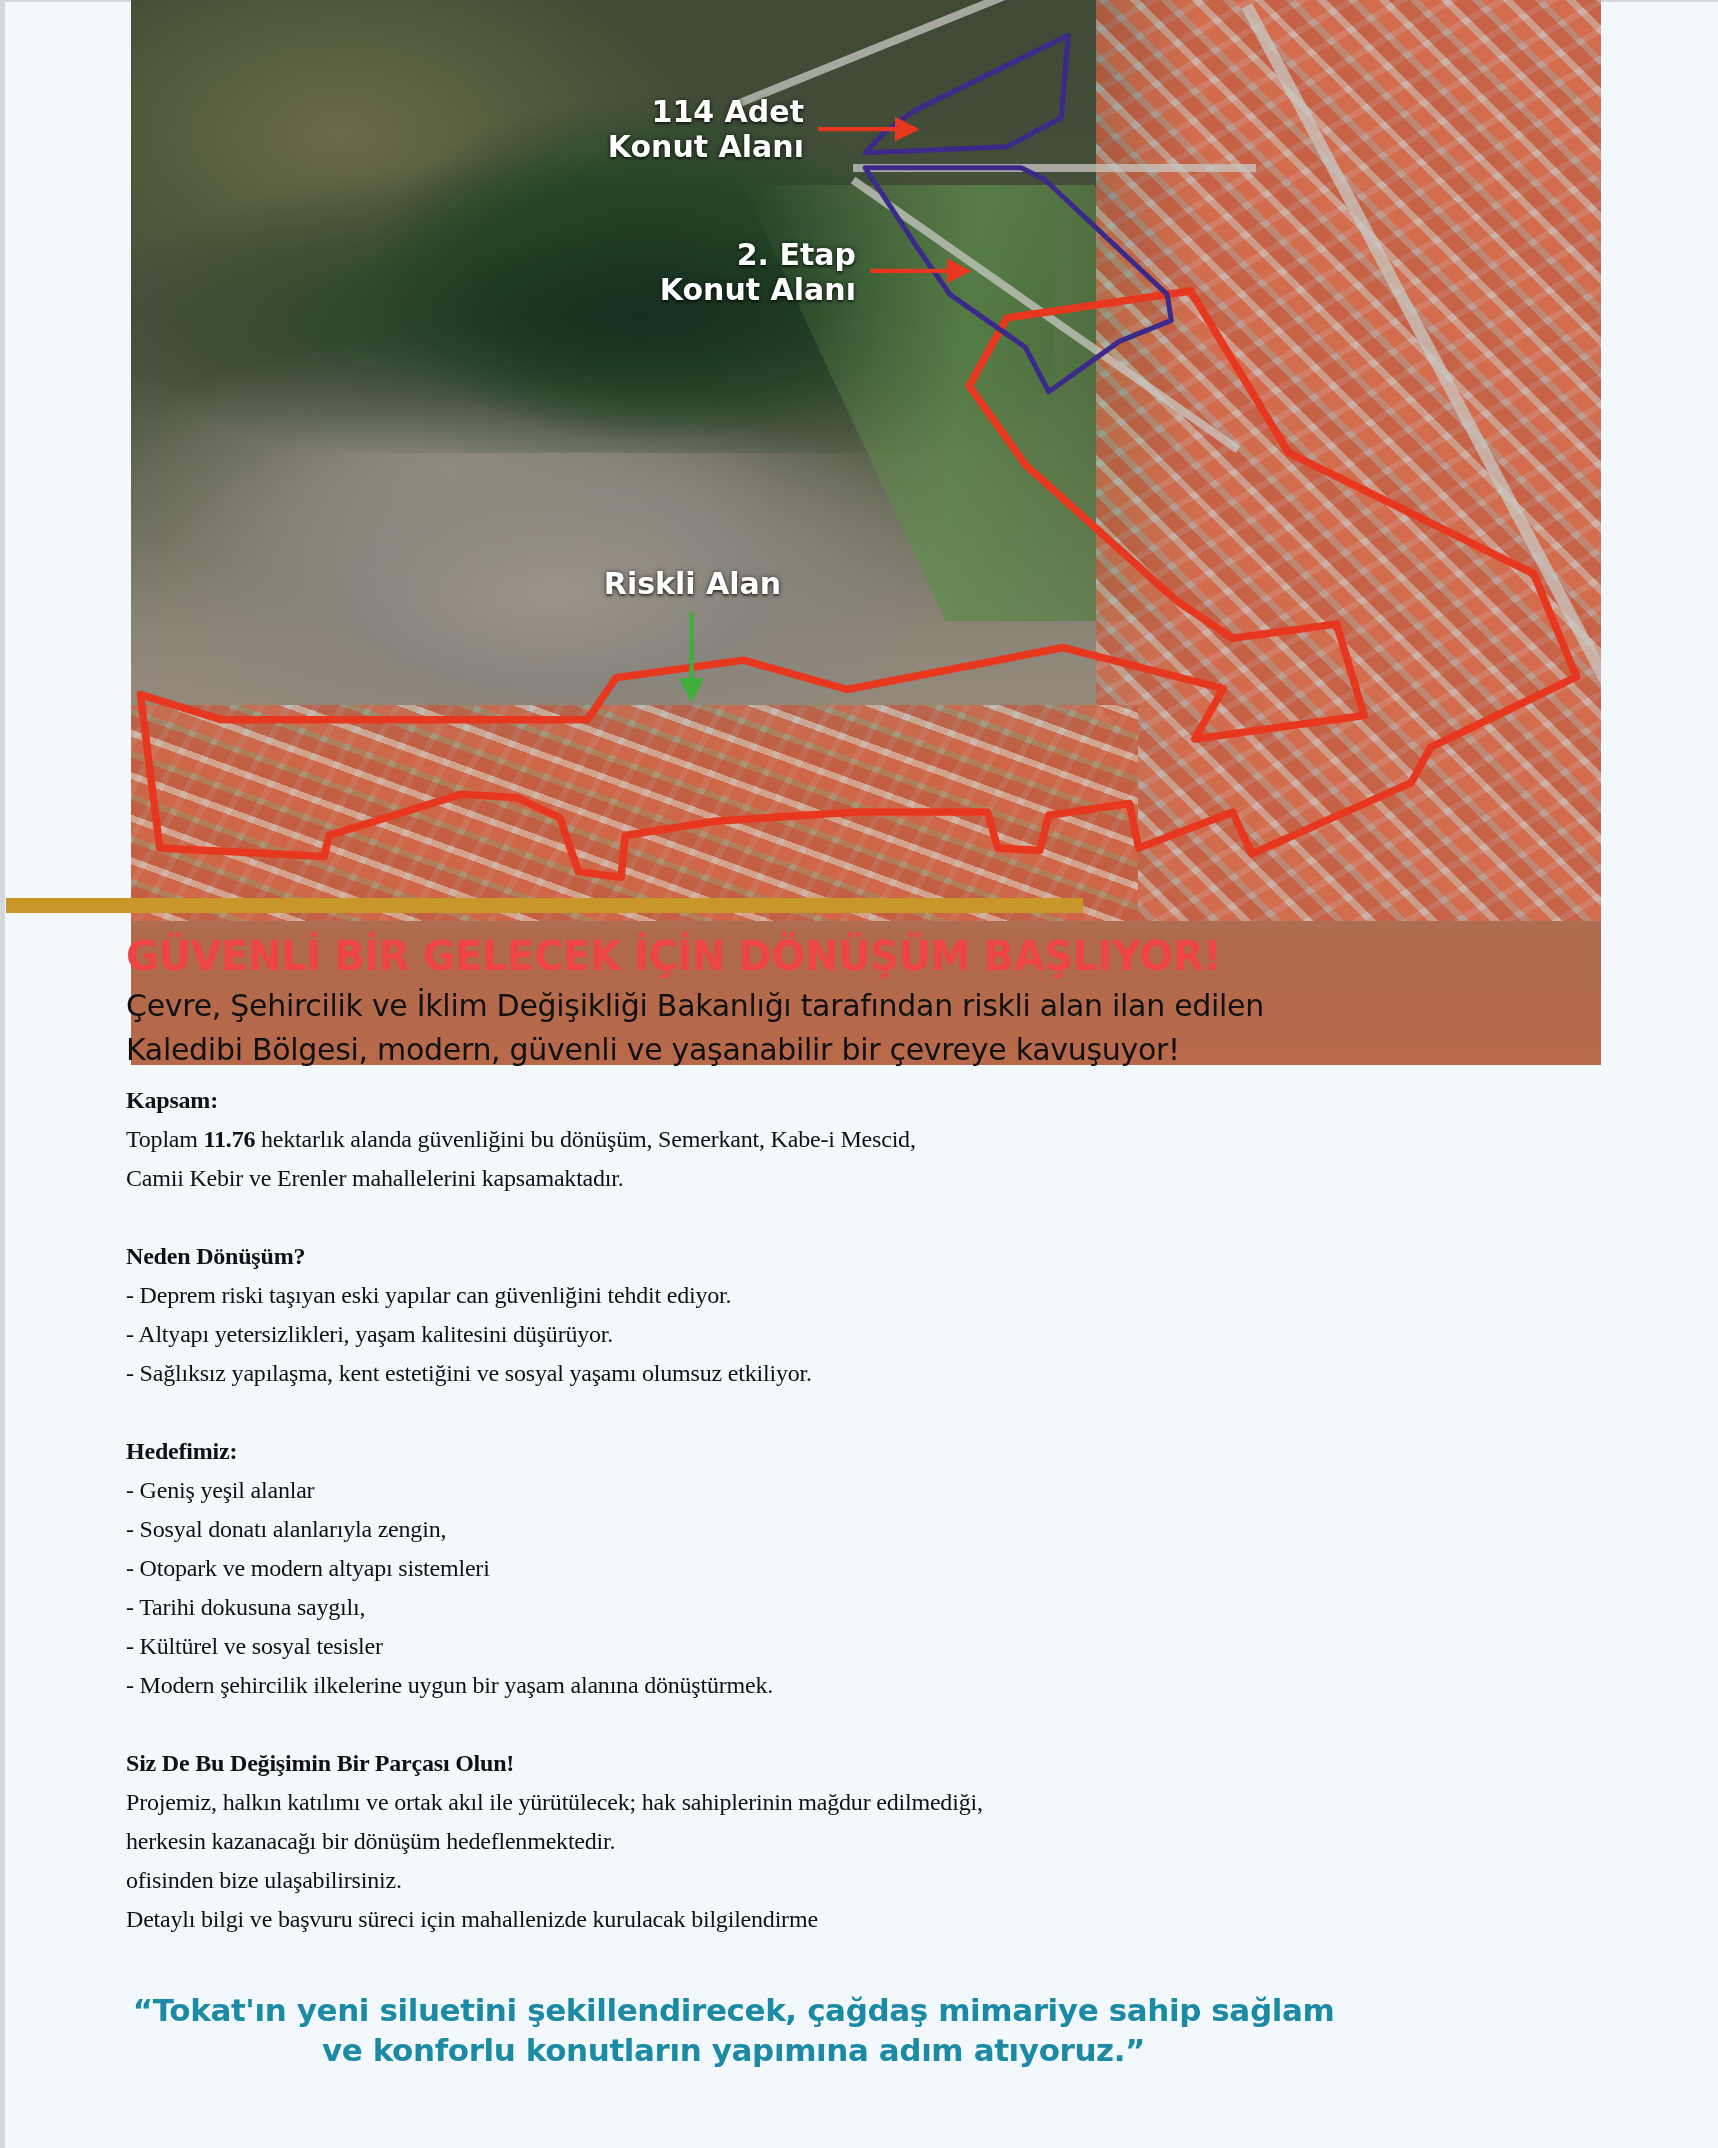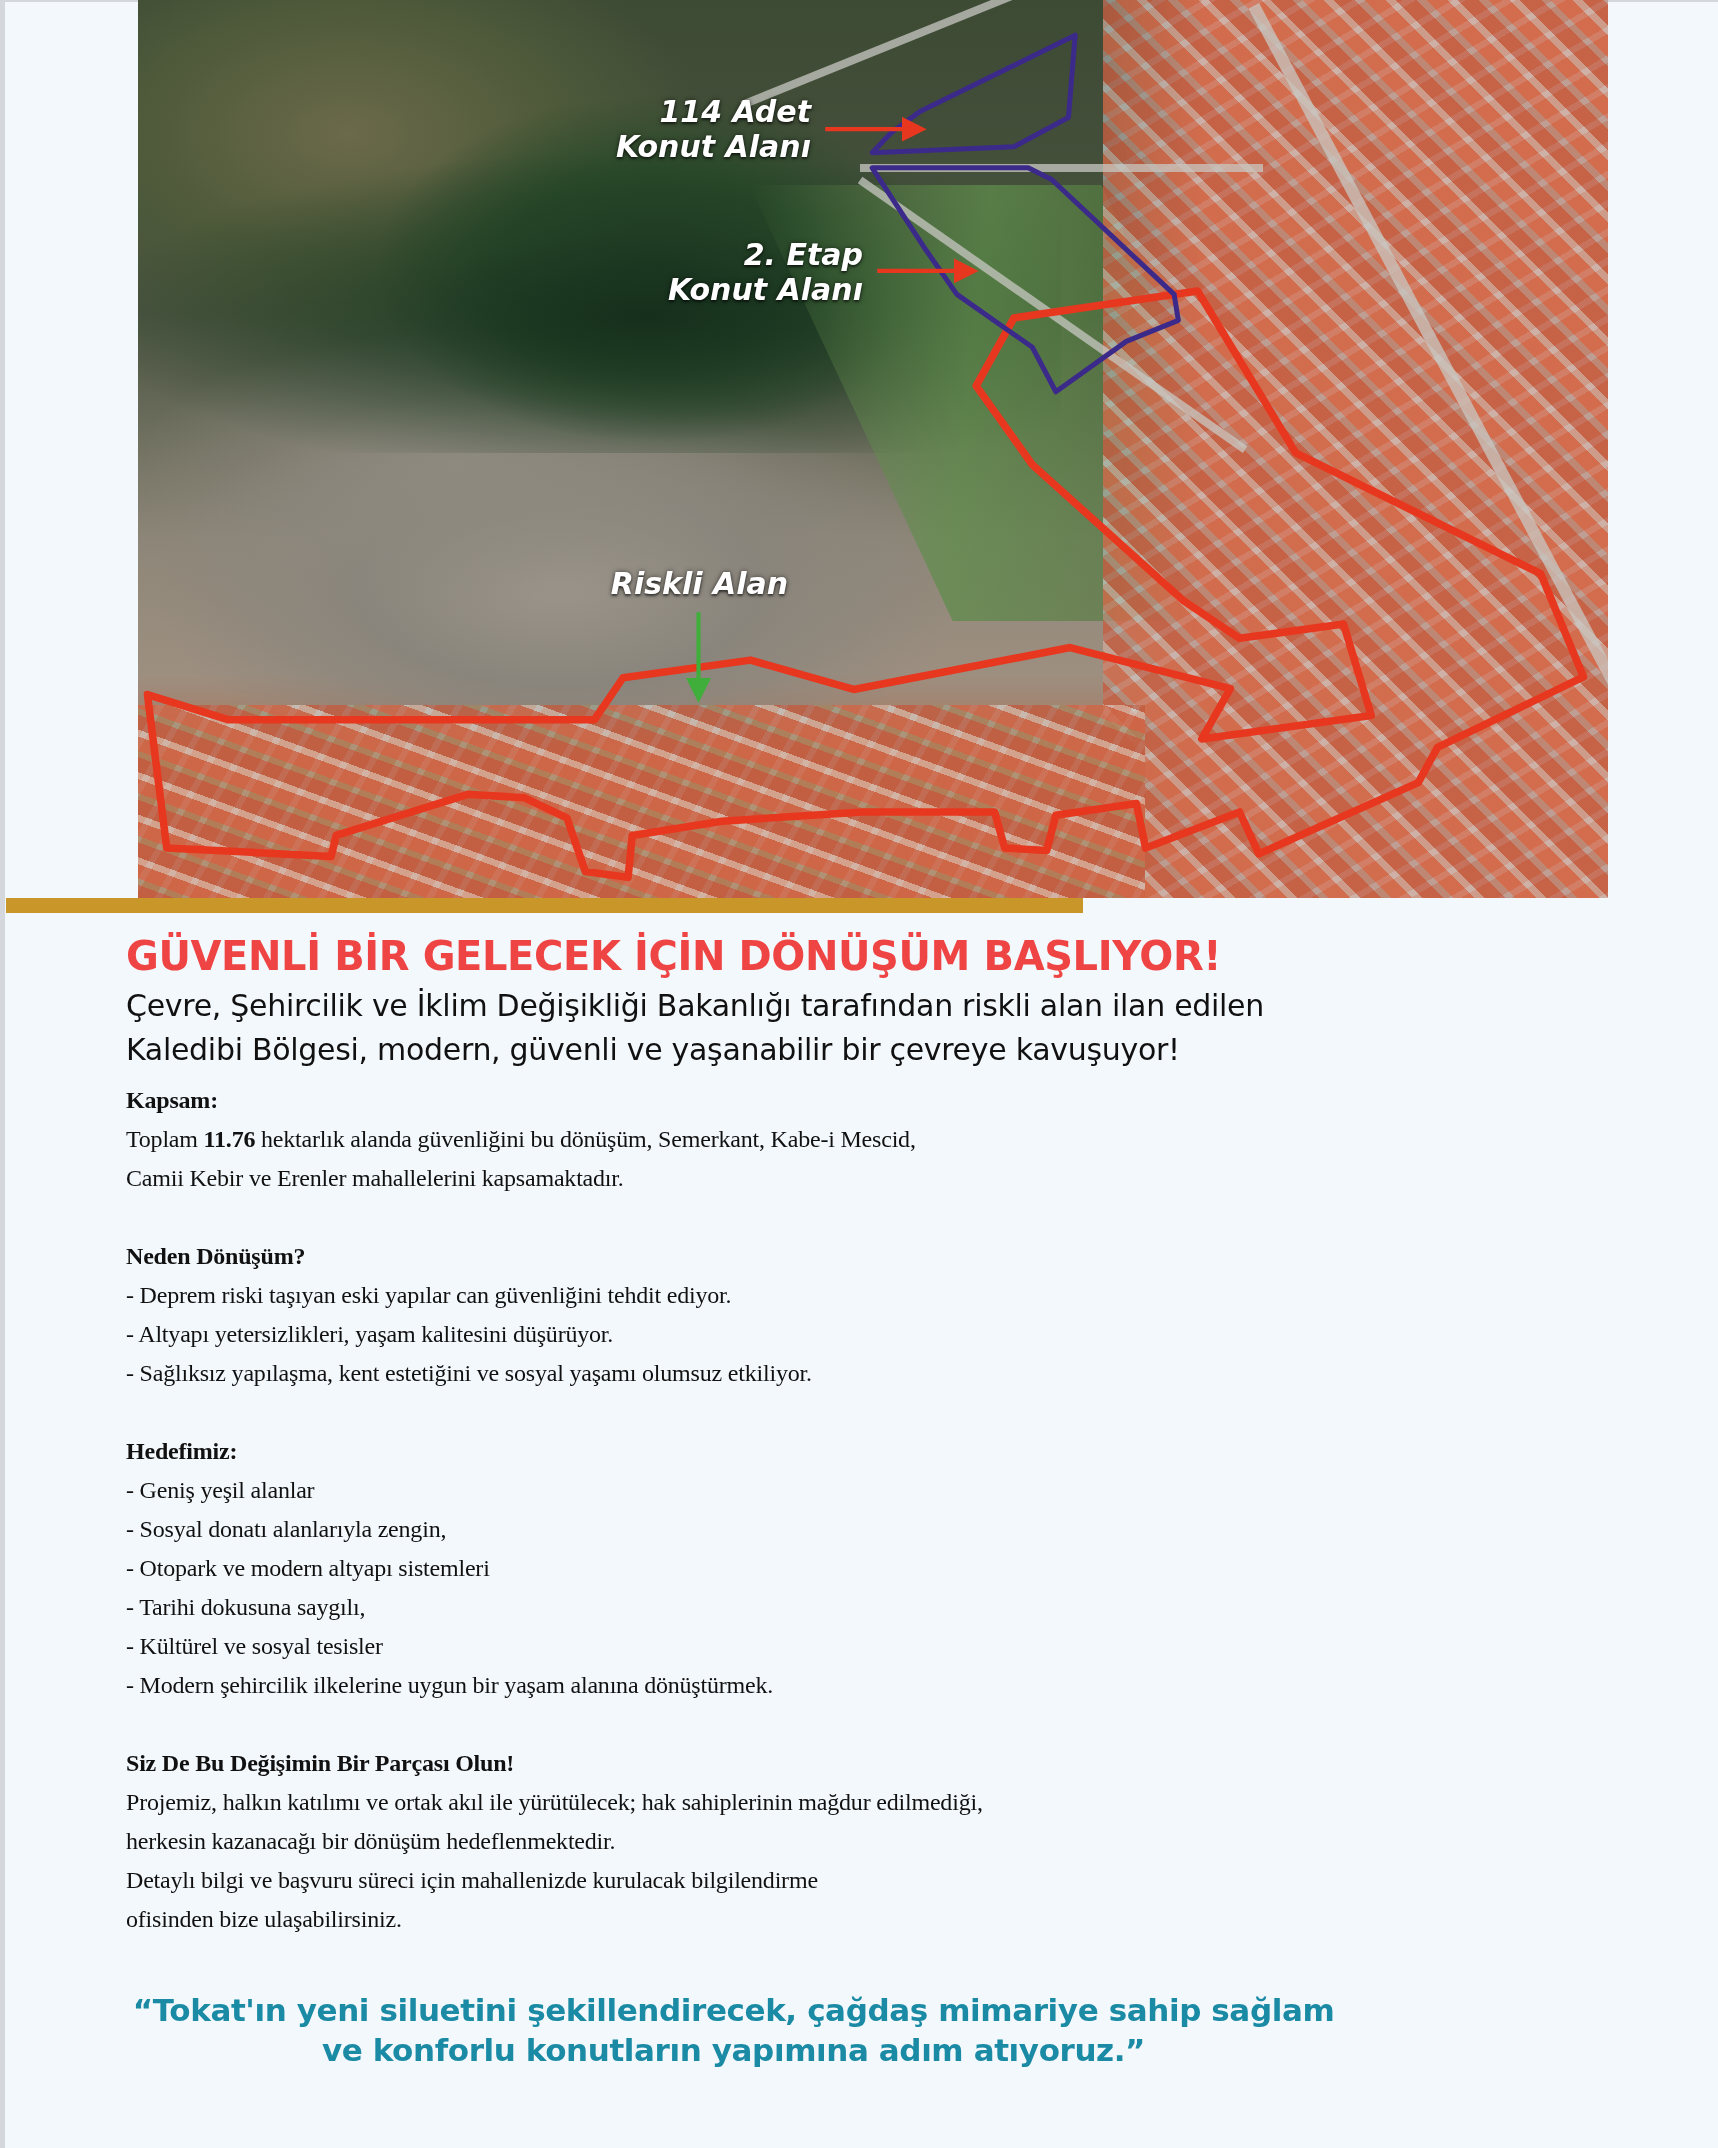--- a/index.html
+++ b/index.html
@@ -8,29 +8,28 @@
     background: #f3f8fc;
     position: relative;
     overflow: hidden;
     font-family: "DejaVu Sans", sans-serif;
     color: #111;
   }
   .page-border-left { position: absolute; left: 0; top: 0; width: 5px; height: 2148px; background: #d4d8dc; }
   .page-border-top { position: absolute; left: 0; top: 0; width: 1718px; height: 1.7px; background: #d4d8dc; }
 
   .map {
-    position: absolute; left: 138px; top: 0; width: 1470px; height: 898px;
+    position: absolute; left: 131px; top: 0; width: 1470px; height: 1065px;
     overflow: hidden;
     background:
       radial-gradient(ellipse 352px 218px at 520px 269px, #1f3a22 0%, #2a4a2a 45%, rgba(42,74,42,0) 80%),
       radial-gradient(ellipse 436px 185px at 319px 470px, #8f8a80 0%, rgba(143,138,128,0) 75%),
       radial-gradient(ellipse 503px 252px at 420px 587px, #9a948a 0%, #8a857c 40%, rgba(138,133,124,0) 80%),
       radial-gradient(ellipse 420px 252px at 210px 134px, #6b6a4a 0%, #4e5a3a 50%, rgba(78,90,58,0) 85%),
       linear-gradient(180deg, #3d4a34 0%, #4a5440 35%, #8d8678 60%, #9d8f80 75%, #b06a4c 88%, #b8694a 100%);
-    font-style: italic;
   }
   .map .city-right {
     position: absolute; left: 965px; top: 0; width: 505px; height: 921px;
     background:
       repeating-linear-gradient(45deg, rgba(210,100,70,0.55) 0 15px, rgba(200,200,200,0.45) 15px 22px, rgba(190,85,60,0.6) 22px 37px, rgba(160,160,160,0.4) 37px 44px),
       repeating-linear-gradient(-30deg, rgba(220,120,80,0.5) 0 18.5px, rgba(230,230,230,0.35) 18.5px 25px),
       linear-gradient(90deg, rgba(120,110,90,0) 0%, #c7745a 20%, #c9765c 100%);
   }
   .map .city-bottom {
     position: absolute; left: 0; top: 705px; width: 1007px; height: 216px;
@@ -187,22 +186,22 @@
     <div class="line">- Sosyal donatı alanlarıyla zengin,</div>
     <div class="line">- Otopark ve modern altyapı sistemleri</div>
     <div class="line">- Tarihi dokusuna saygılı,</div>
     <div class="line">- Kültürel ve sosyal tesisler</div>
     <div class="line">- Modern şehircilik ilkelerine uygun bir yaşam alanına dönüştürmek.</div>
     <div class="gap"></div>
 
     <div class="line section-title">Siz De Bu Değişimin Bir Parçası Olun!</div>
     <div class="line">Projemiz, halkın katılımı ve ortak akıl ile yürütülecek; hak sahiplerinin mağdur edilmediği,</div>
     <div class="line">herkesin kazanacağı bir dönüşüm hedeflenmektedir.</div>
+    <div class="line">ofisinden bize ulaşabilirsiniz.</div>
     <div class="line">Detaylı bilgi ve başvuru süreci için mahallenizde kurulacak bilgilendirme</div>
-    <div class="line">ofisinden bize ulaşabilirsiniz.</div>
   </div>
 </div>
 
 <div class="quote">
   <div>“Tokat'ın yeni siluetini şekillendirecek, çağdaş mimariye sahip sağlam</div>
   <div>ve konforlu konutların yapımına adım atıyoruz.”</div>
 </div>
 
 
 </body></html>

